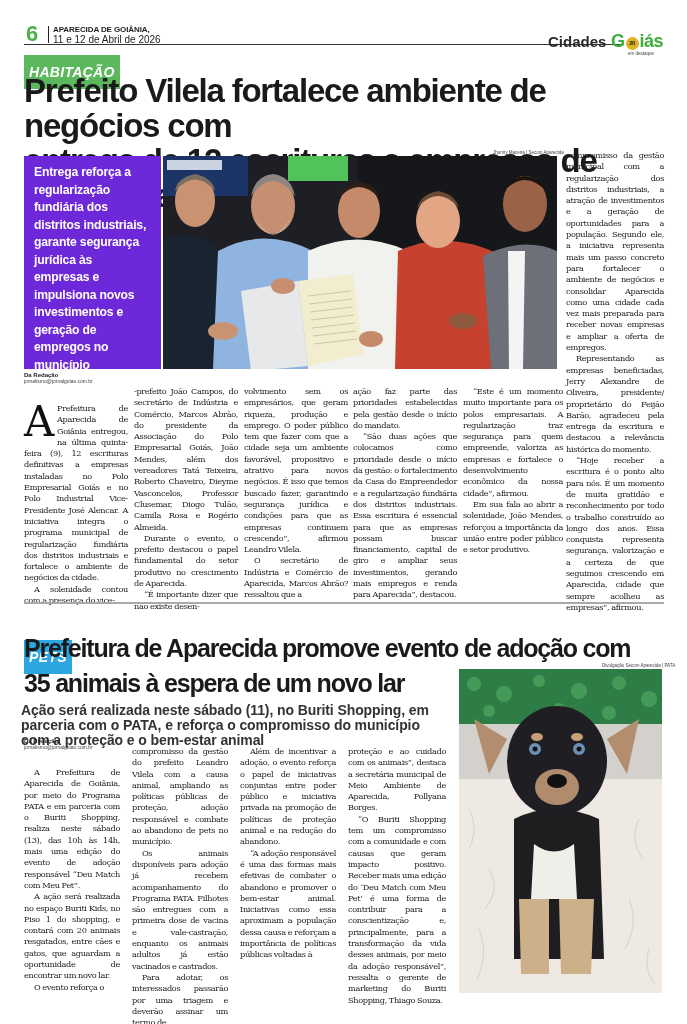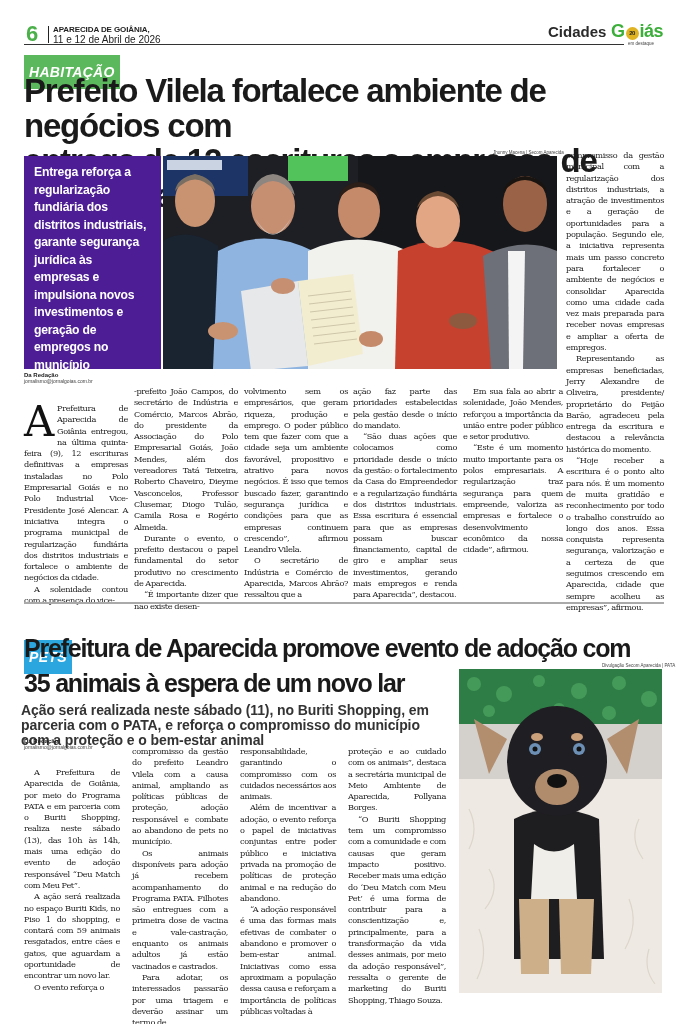--- a/index.html
+++ b/index.html
@@ -5,37 +5,37 @@
   * { box-sizing: border-box; margin: 0; padding: 0; }
   html, body { width: 687px; height: 1024px; background: #ffffff; overflow: hidden; }
   body { position: relative; font-family: "DejaVu Serif", serif; color: #222; }
 
   .page-header { position: absolute; left: 24px; top: 24px; width: 640px; height: 22px; }
   .page-number { position: absolute; left: 2px; top: -1px; font-family: "Liberation Sans", sans-serif; font-weight: bold; font-size: 22px; color: #4bb04a; line-height: 22px; }
   .header-sep { position: absolute; left: 24px; top: 2px; width: 1px; height: 17px; background: #222; }
   .header-city { position: absolute; left: 29px; top: 1px; font-family: "Liberation Sans", sans-serif; font-size: 8px; font-weight: bold; letter-spacing: -0.1px; color: #222; }
   .header-date { position: absolute; left: 29px; top: 10px; font-family: "Liberation Sans", sans-serif; font-size: 10px; color: #222; }
   .header-rule { position: absolute; left: 24px; top: 44px; width: 600px; height: 1px; background: #333; }
-  .logo { position: absolute; left: 548px; top: 18px; width: 120px; height: 32px; }
+  .logo { position: absolute; left: 548px; top: 28px; width: 120px; height: 32px; }
   .logo-cidades { position: absolute; left: 0; top: 5px; font-family: "Liberation Sans", sans-serif; font-weight: bold; font-size: 15px; color: #2a2a2a; }
   .logo-goias { position: absolute; left: 63px; top: 3px; font-family: "Liberation Sans", sans-serif; font-weight: bold; font-size: 18px; color: #3cae3a; letter-spacing: -0.5px; }
   .logo-badge { display:inline-block; width: 13px; height: 13px; border-radius: 50%; background: #e0b322; color: #222; font-size: 6px; line-height: 13px; text-align: center; vertical-align: 2px; margin: 0 1px; }
   .logo-sub { position: absolute; left: 80px; top: 23px; font-family: "Liberation Sans", sans-serif; font-size: 4.5px; color: #444; }
 
   .tag { position: absolute; font-family: "Liberation Sans", sans-serif; font-weight: bold; font-size: 14px; color: #fff; padding: 9px 5px; letter-spacing: 0.3px; font-style: italic; }
   .tag-habitacao { left: 24px; top: 55px; background: #5cb85c; }
   .tag-pets { left: 24px; top: 640px; background: #2ba6de; }
 
   .headline { position: absolute; font-family: "Liberation Sans", sans-serif; font-weight: bold; color: #1a1a1a; letter-spacing: -1.2px; }
   .headline-1 { left: 24px; top: 73px; width: 640px; font-size: 33px; line-height: 35px; }
   .headline-2 { left: 24px; top: 631px; width: 640px; font-size: 25px; line-height: 35px; }
 
   .photo-credit { position: absolute; font-family: "Liberation Sans", sans-serif; font-size: 4.5px; color: #444; }
 
-  .highlight-box { position: absolute; left: 24px; top: 156px; width: 137px; height: 213px; background: #4c1d95; padding: 8px 14px 0 10px; }
+  .highlight-box { position: absolute; left: 24px; top: 156px; width: 137px; height: 213px; background: #6d28d9; padding: 8px 14px 0 10px; }
   .highlight-text { font-family: "Liberation Sans", sans-serif; font-weight: bold; color: #fff; font-size: 12.2px; line-height: 17.5px; letter-spacing: -0.2px; }
 
   .photo-group { position: absolute; left: 163px; top: 156px; width: 394px; height: 213px; background: #1c1c1e; overflow: hidden; }
 
   .byline { position: absolute; font-family: "Liberation Sans", sans-serif; }
   .byline-name { font-weight: bold; font-size: 6px; color: #222; }
   .byline-email { font-size: 5px; color: #444; }
 
   .col { position: absolute; font-family: "DejaVu Serif", serif; font-size: 8.2px; line-height: 11.3px; color: #222; text-align: justify; letter-spacing: -0.35px; word-spacing: -0.3px; }
   .col p { text-indent: 10px; }
@@ -140,22 +140,22 @@
 </div>
 <div class="col" style="left:244px; top:386px; width:104px;">
   <p class="noindent">volvimento sem os empresários, que geram riqueza, produção e emprego. O poder público tem que fazer com que a cidade seja um ambiente favorável, propositivo e atrativo para novos negócios. É isso que temos buscado fazer, garantindo segurança jurídica e condições para que as empresas continuem crescendo”, afirmou Leandro Vilela.</p>
   <p>O secretário de Indústria e Comércio de Aparecida, Marcos Abrão? ressaltou que a</p>
 </div>
 <div class="col" style="left:353px; top:386px; width:104px;">
   <p class="noindent">ação faz parte das prioridades estabelecidas pela gestão desde o início do mandato.</p>
   <p>“São duas ações que colocamos como prioridade desde o início da gestão: o fortalecimento da Casa do Empreendedor e a regularização fundiária dos distritos industriais. Essa escritura é essencial para que as empresas possam buscar financiamento, capital de giro e ampliar seus investimentos, gerando mais empregos e renda para Aparecida”, destacou.</p>
 </div>
 <div class="col" style="left:463px; top:386px; width:100px;">
+  <p>“Este é um momento muito importante para os polos empresariais. A regularização traz segurança para quem empreende, valoriza as empresas e fortalece o desenvolvimento econômico da nossa cidade”, afirmou.</p>
   <p>Em sua fala ao abrir a solenidade, João Mendes, reforçou a importância da união entre poder público e setor produtivo.</p>
-  <p>“Este é um momento muito importante para os polos empresariais. A regularização traz segurança para quem empreende, valoriza as empresas e fortalece o desenvolvimento econômico da nossa cidade”, afirmou.</p>
 </div>
 <div class="col" style="left:566px; top:150px; width:98px;">
   <p class="noindent">compromisso da gestão municipal com a regularização dos distritos industriais, a atração de investimentos e a geração de oportunidades para a população. Segundo ele, a iniciativa representa mais um passo concreto para fortalecer o ambiente de negócios e consolidar Aparecida como uma cidade cada vez mais preparada para receber novas empresas e ampliar a oferta de empregos.</p>
   <p>Representando as empresas beneficiadas, Jerry Alexandre de Oliveira, presidente/ proprietário do Feijão Barão, agradeceu pela entrega da escritura e destacou a relevância histórica do momento.</p>
   <p>“Hoje receber a escritura é o ponto alto para nós. É um momento de muita gratidão e reconhecimento por todo o trabalho construído ao longo dos anos. Essa conquista representa segurança, valorização e a certeza de que seguimos crescendo em Aparecida, cidade que sempre acolheu as empresas”, afirmou.</p>
 </div>
 
 <div class="divider"></div>
 
 <span class="tag tag-pets">PETS</span>
@@ -211,29 +211,28 @@
   </svg>
 </div>
 
 <div class="byline" style="left:24px; top:738px;">
   <div class="byline-name">Da Redação</div>
   <div class="byline-email">jornalismo@jornalgoias.com.br</div>
 </div>
 
 <div class="col" style="left:24px; top:767px; width:96px;">
   <p>A Prefeitura de Aparecida de Goiânia, por meio do Programa PATA e em parceria com o Buriti Shopping, realiza neste sábado (13), das 10h às 14h, mais uma edição do evento de adoção responsável “Deu Match com Meu Pet”.</p>
-  <p>A ação será realizada no espaço Buriti Kids, no Piso 1 do shopping, e contará com 59 animais resgatados, entre cães e gatos, que aguardam a oportunidade de encontrar um novo lar.</p>
+  <p>A ação será realizada no espaço Buriti Kids, no Piso 1 do shopping, e contará com 20 animais resgatados, entre cães e gatos, que aguardam a oportunidade de encontrar um novo lar.</p>
   <p>O evento reforça o</p>
 </div>
 <div class="col" style="left:132px; top:746px; width:96px;">
   <p class="noindent">compromisso da gestão do prefeito Leandro Vilela com a causa animal, ampliando as políticas públicas de proteção, adoção responsável e combate ao abandono de pets no município.</p>
   <p>Os animais disponíveis para adoção já recebem acompanhamento do Programa PATA. Filhotes são entregues com a primeira dose de vacina e vale-castração, enquanto os animais adultos já estão vacinados e castrados.</p>
   <p>Para adotar, os interessados passarão por uma triagem e deverão assinar um termo de</p>
 </div>
 <div class="col" style="left:240px; top:746px; width:96px;">
-  <p class="noindent">responsabilidade, garantindo o compromisso com os cuidados necessários aos animais.</p>
   <p>Além de incentivar a adoção, o evento reforça o papel de iniciativas conjuntas entre poder público e iniciativa privada na promoção de políticas de proteção animal e na redução do abandono.</p>
   <p>“A adoção responsável é uma das formas mais efetivas de combater o abandono e promover o bem-estar animal. Iniciativas como essa aproximam a população dessa causa e reforçam a importância de políticas públicas voltadas à</p>
 </div>
 <div class="col" style="left:348px; top:746px; width:98px;">
   <p class="noindent">proteção e ao cuidado com os animais”, destaca a secretária municipal de Meio Ambiente de Aparecida, Pollyana Borges.</p>
   <p>“O Buriti Shopping tem um compromisso com a comunidade e com causas que geram impacto positivo. Receber mais uma edição do ‘Deu Match com Meu Pet’ é uma forma de contribuir para a conscientização e, principalmente, para a transformação da vida desses animais, por meio da adoção responsável”, ressalta o gerente de marketing do Buriti Shopping, Thiago Souza.</p>
 </div>
 
 </body></html>

